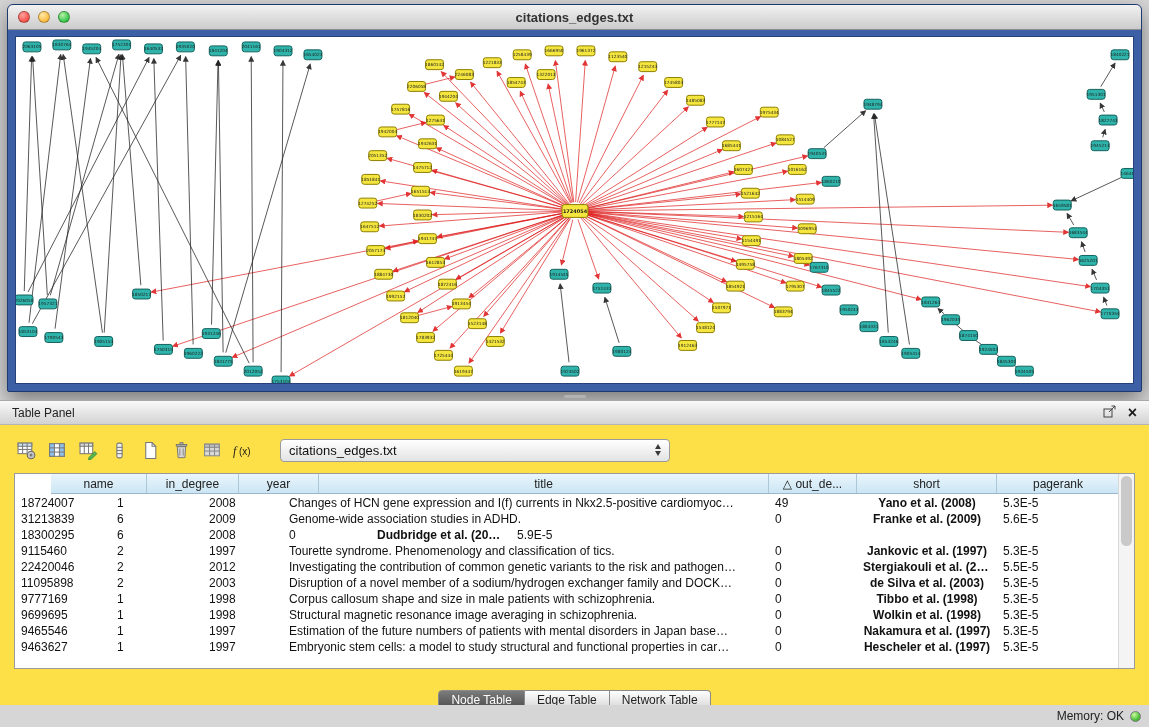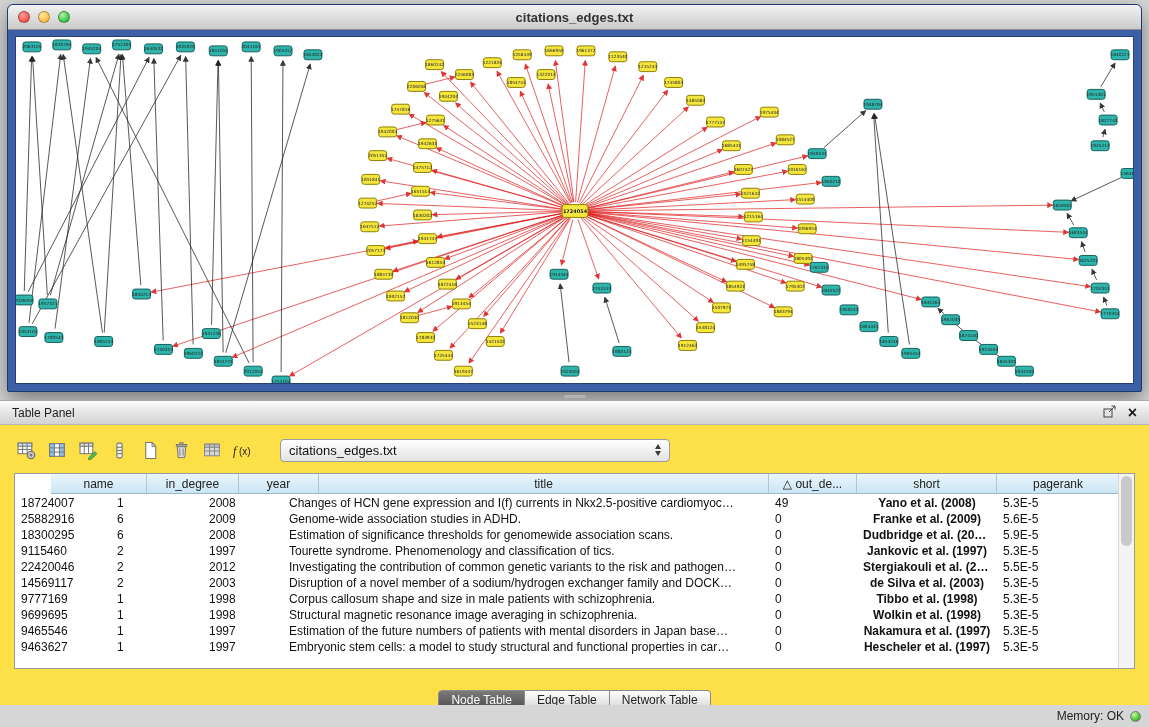--- a/index.html
+++ b/index.html
@@ -766,33 +766,32 @@
             <div class="row">
               <div class="td c0">18724007</div>
               <div class="td c1">1</div>
               <div class="td c2">2008</div>
               <div class="td c3">Changes of HCN gene expression and I(f) currents in Nkx2.5-positive cardiomyoc…</div>
               <div class="td c4">49</div>
               <div class="td c5">Yano et al. (2008)</div>
               <div class="td c6">5.3E-5</div>
             </div>
             <div class="row">
-              <div class="td c0">25882916</div>
+              <div class="td c0">31213839</div>
               <div class="td c1">6</div>
               <div class="td c2">2009</div>
               <div class="td c3">Genome-wide association studies in ADHD.</div>
               <div class="td c4">0</div>
               <div class="td c5">Franke et al. (2009)</div>
               <div class="td c6">5.6E-5</div>
             </div>
             <div class="row">
               <div class="td c0">18300295</div>
               <div class="td c1">6</div>
               <div class="td c2">2008</div>
-              <div class="td c3">Estimation of significance thresholds for genomewide association scans.</div>
               <div class="td c4">0</div>
               <div class="td c5">Dudbridge et al. (2008)</div>
               <div class="td c6">5.9E-5</div>
             </div>
             <div class="row">
               <div class="td c0">9115460</div>
               <div class="td c1">2</div>
               <div class="td c2">1997</div>
               <div class="td c3">Tourette syndrome. Phenomenology and classification of tics.</div>
               <div class="td c4">0</div>
@@ -802,21 +801,21 @@
             <div class="row">
               <div class="td c0">22420046</div>
               <div class="td c1">2</div>
               <div class="td c2">2012</div>
               <div class="td c3">Investigating the contribution of common genetic variants to the risk and pathogen…</div>
               <div class="td c4">0</div>
               <div class="td c5">Stergiakouli et al. (2012)</div>
               <div class="td c6">5.5E-5</div>
             </div>
             <div class="row">
-              <div class="td c0">14569117</div>
+              <div class="td c0">11095898</div>
               <div class="td c1">2</div>
               <div class="td c2">2003</div>
               <div class="td c3">Disruption of a novel member of a sodium/hydrogen exchanger family and DOCK…</div>
               <div class="td c4">0</div>
               <div class="td c5">de Silva et al. (2003)</div>
               <div class="td c6">5.3E-5</div>
             </div>
             <div class="row">
               <div class="td c0">9777169</div>
               <div class="td c1">1</div>

